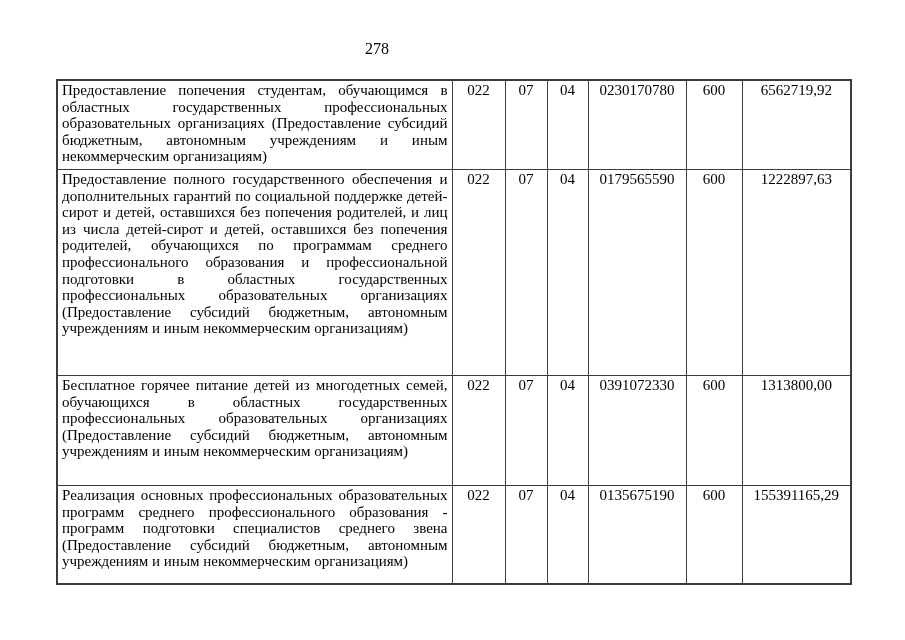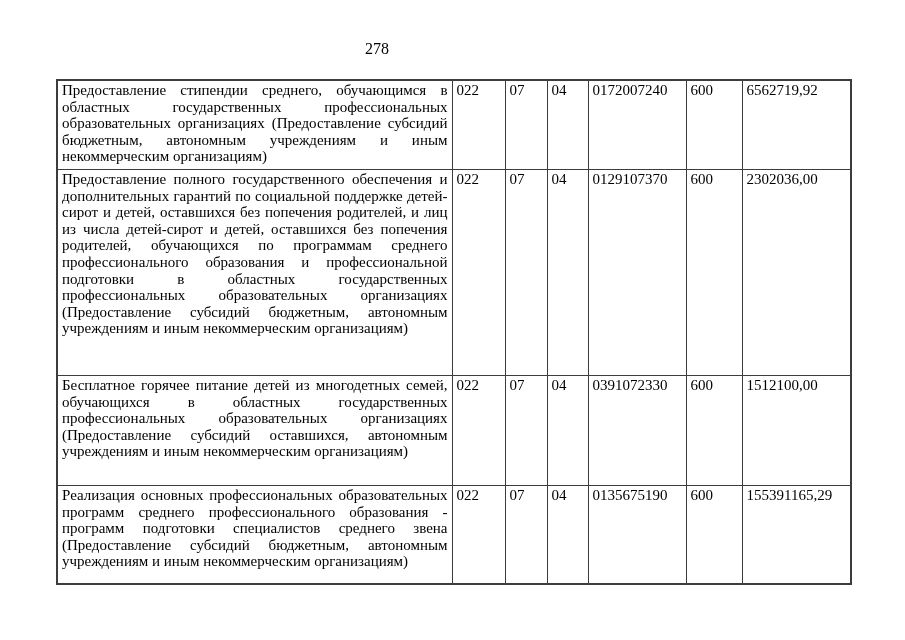--- a/index.html
+++ b/index.html
@@ -40,21 +40,21 @@
     font-size: 15px;
     line-height: 16.6px;
     padding: 1px 4px 2px 4px;
     overflow: hidden;
   }
   td.c-text {
     text-align: justify;
     text-align-last: left;
   }
   td.c-num {
-    text-align: left;
+    text-align: center;
     padding-left: 1px;
     padding-right: 1px;
   }
   
   tr:nth-child(1) td { height: 85px; }
   tr:nth-child(2) td { height: 202px; }
   tr:nth-child(3) td { height: 106px; }
   tr:nth-child(4) td { height: 94px; margin-top: 44px; }
 </style>
 </head>
@@ -69,47 +69,47 @@
       <col style="width:395px">
       <col style="width:53px">
       <col style="width:42px">
       <col style="width:41px">
       <col style="width:98px">
       <col style="width:56px">
       <col style="width:109px">
     </colgroup>
     <tbody>
   <tr>
-    <td class="c-text">Предоставление стипендии среднего, обучающимся в областных государственных профессиональных образовательных организациях (Предоставление субсидий бюджетным, автономным учреждениям и иным некоммерческим организациям)</td>
+    <td class="c-text">Предоставление попечения студентам, обучающимся в областных государственных профессиональных образовательных организациях (Предоставление субсидий бюджетным, автономным учреждениям и иным некоммерческим организациям)</td>
     <td class="c-num">022</td>
     <td class="c-num">07</td>
     <td class="c-num">04</td>
-    <td class="c-num">0172007240</td>
+    <td class="c-num">0230170780</td>
     <td class="c-num">600</td>
     <td class="c-num">6562719,92</td>
   </tr>
 
   <tr>
     <td class="c-text">Предоставление полного государственного обеспечения и дополнительных гарантий по социальной поддержке детей-сирот и детей, оставшихся без попечения родителей, и лиц из числа детей-сирот и детей, оставшихся без попечения родителей, обучающихся по программам среднего профессионального образования и профессиональной подготовки в областных государственных профессиональных образовательных организациях (Предоставление субсидий бюджетным, автономным учреждениям и иным некоммерческим организациям)</td>
     <td class="c-num">022</td>
     <td class="c-num">07</td>
     <td class="c-num">04</td>
-    <td class="c-num">0129107370</td>
+    <td class="c-num">0179565590</td>
     <td class="c-num">600</td>
-    <td class="c-num">2302036,00</td>
+    <td class="c-num">1222897,63</td>
   </tr>
 
   <tr>
-    <td class="c-text">Бесплатное горячее питание детей из многодетных семей, обучающихся в областных государственных профессиональных образовательных организациях (Предоставление субсидий оставшихся, автономным учреждениям и иным некоммерческим организациям)</td>
+    <td class="c-text">Бесплатное горячее питание детей из многодетных семей, обучающихся в областных государственных профессиональных образовательных организациях (Предоставление субсидий бюджетным, автономным учреждениям и иным некоммерческим организациям)</td>
     <td class="c-num">022</td>
     <td class="c-num">07</td>
     <td class="c-num">04</td>
     <td class="c-num">0391072330</td>
     <td class="c-num">600</td>
-    <td class="c-num">1512100,00</td>
+    <td class="c-num">1313800,00</td>
   </tr>
 
   <tr>
     <td class="c-text">Реализация основных профессиональных образовательных программ среднего профессионального образования - программ подготовки специалистов среднего звена (Предоставление субсидий бюджетным, автономным учреждениям и иным некоммерческим организациям)</td>
     <td class="c-num">022</td>
     <td class="c-num">07</td>
     <td class="c-num">04</td>
     <td class="c-num">0135675190</td>
     <td class="c-num">600</td>
     <td class="c-num">155391165,29</td>

